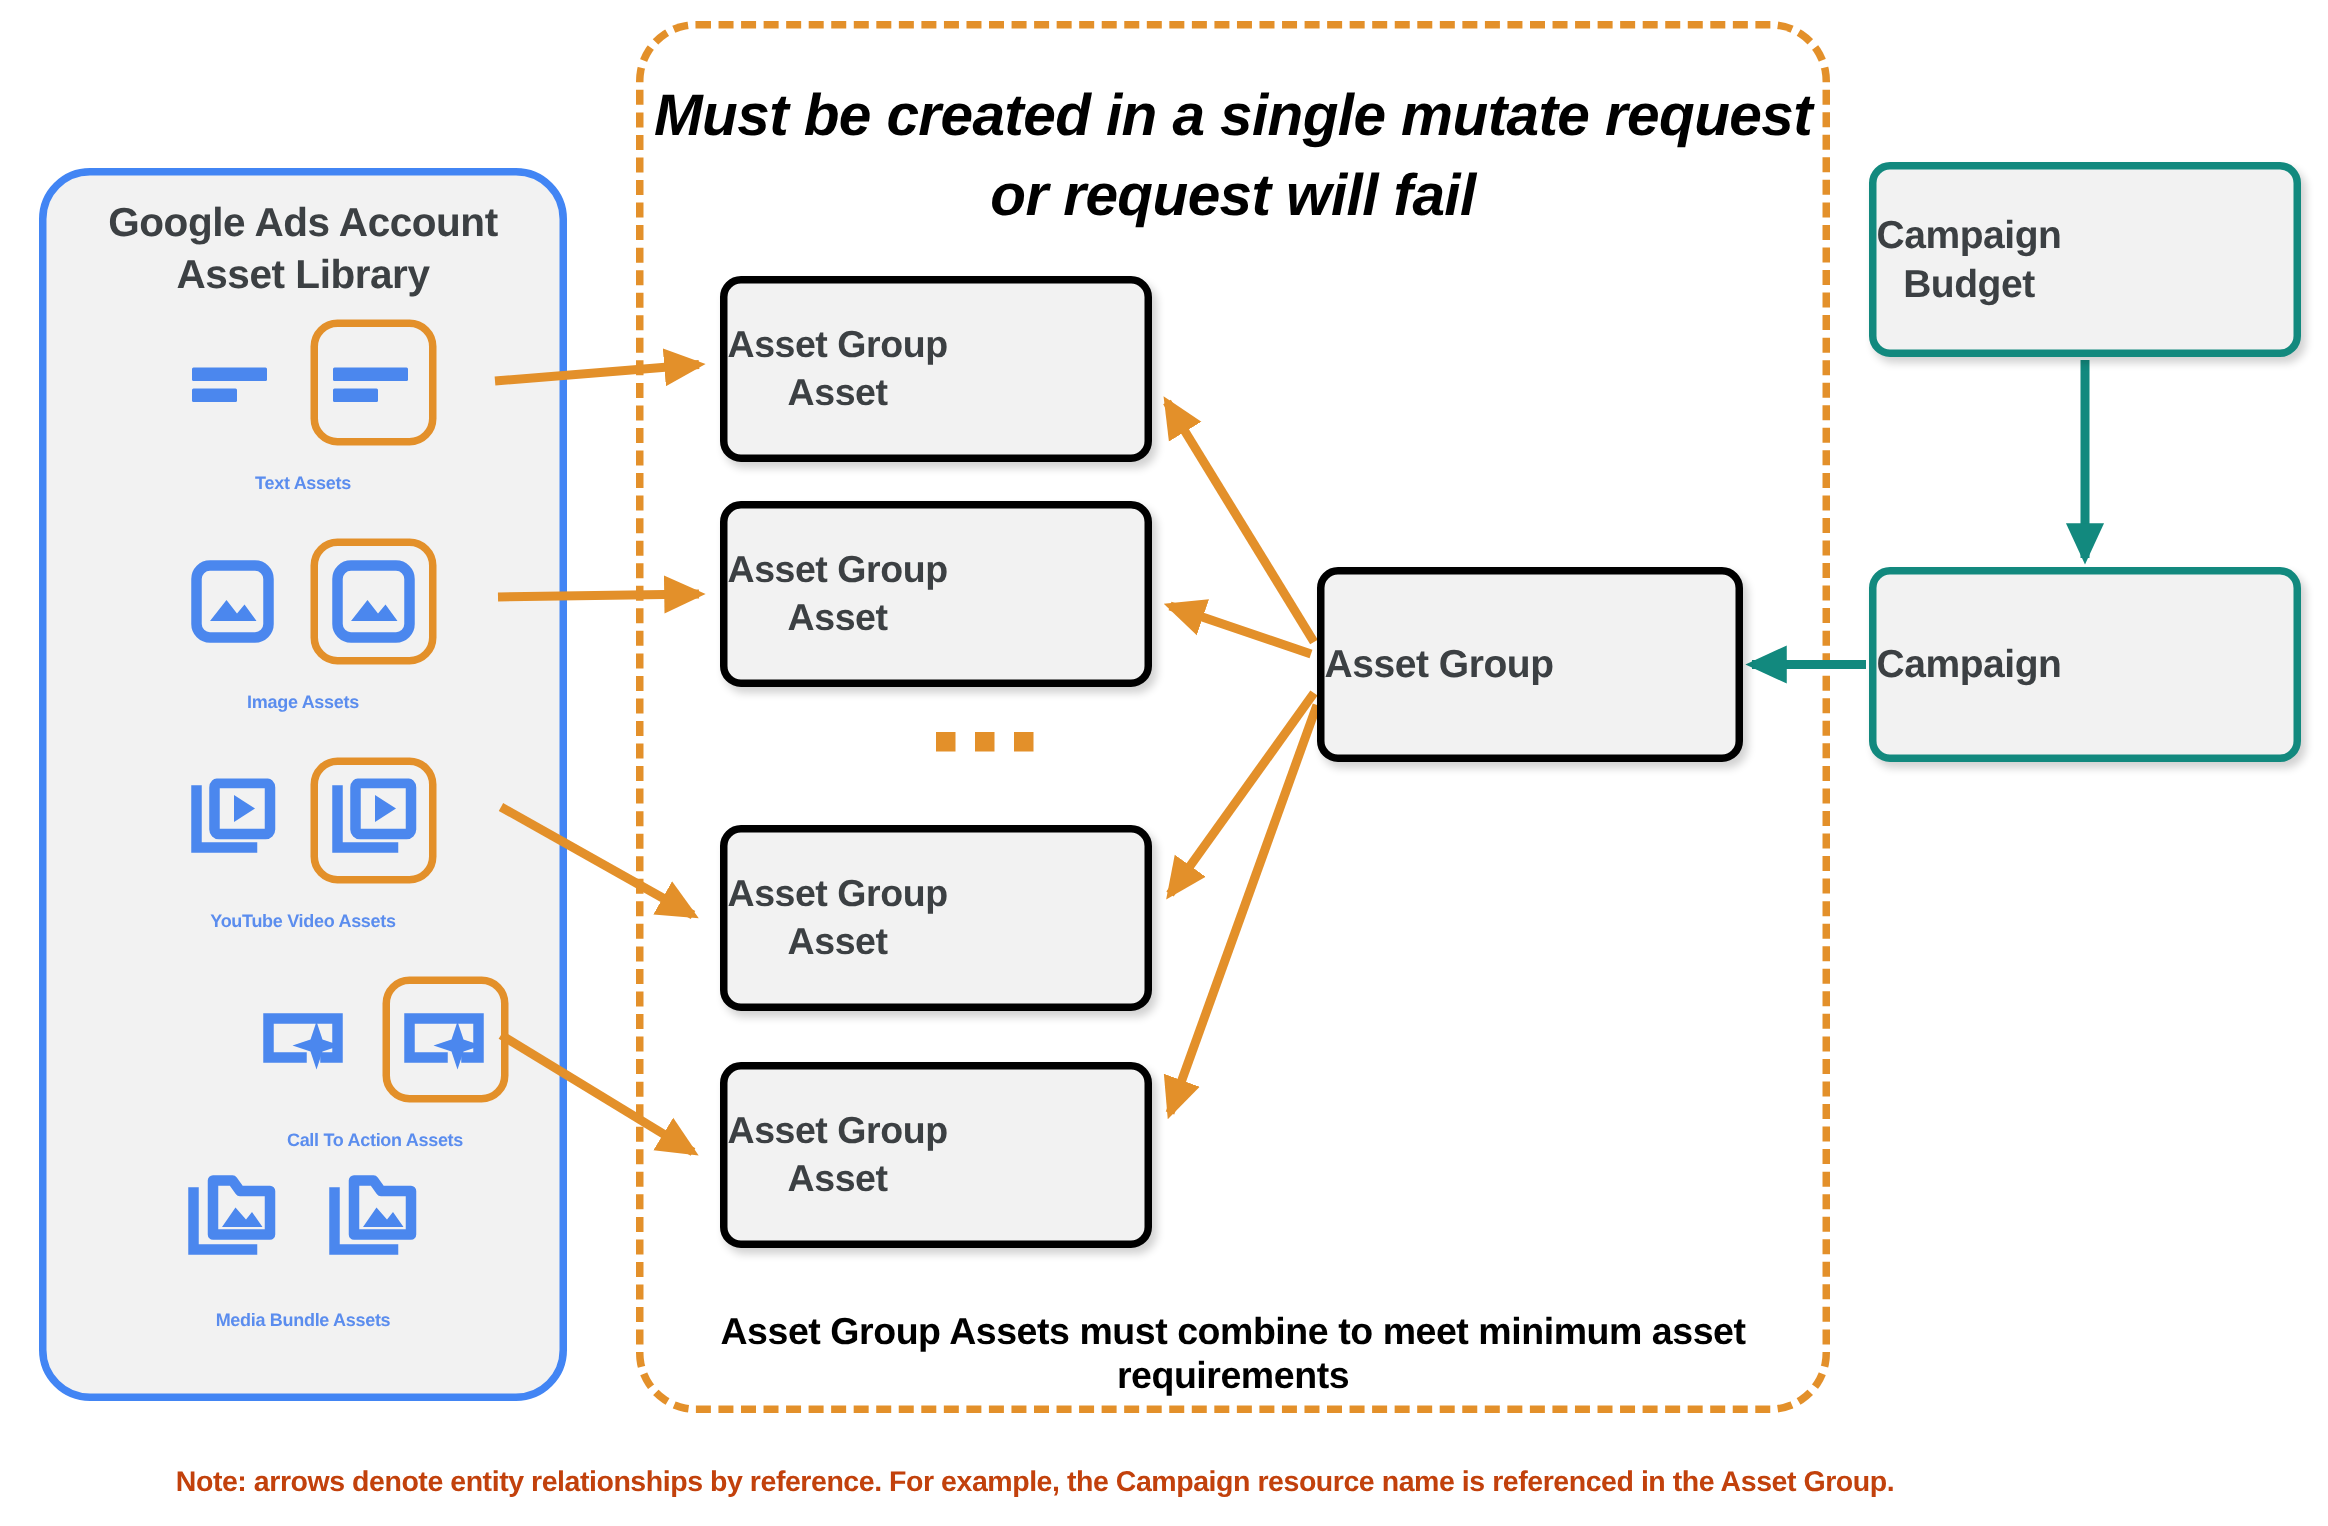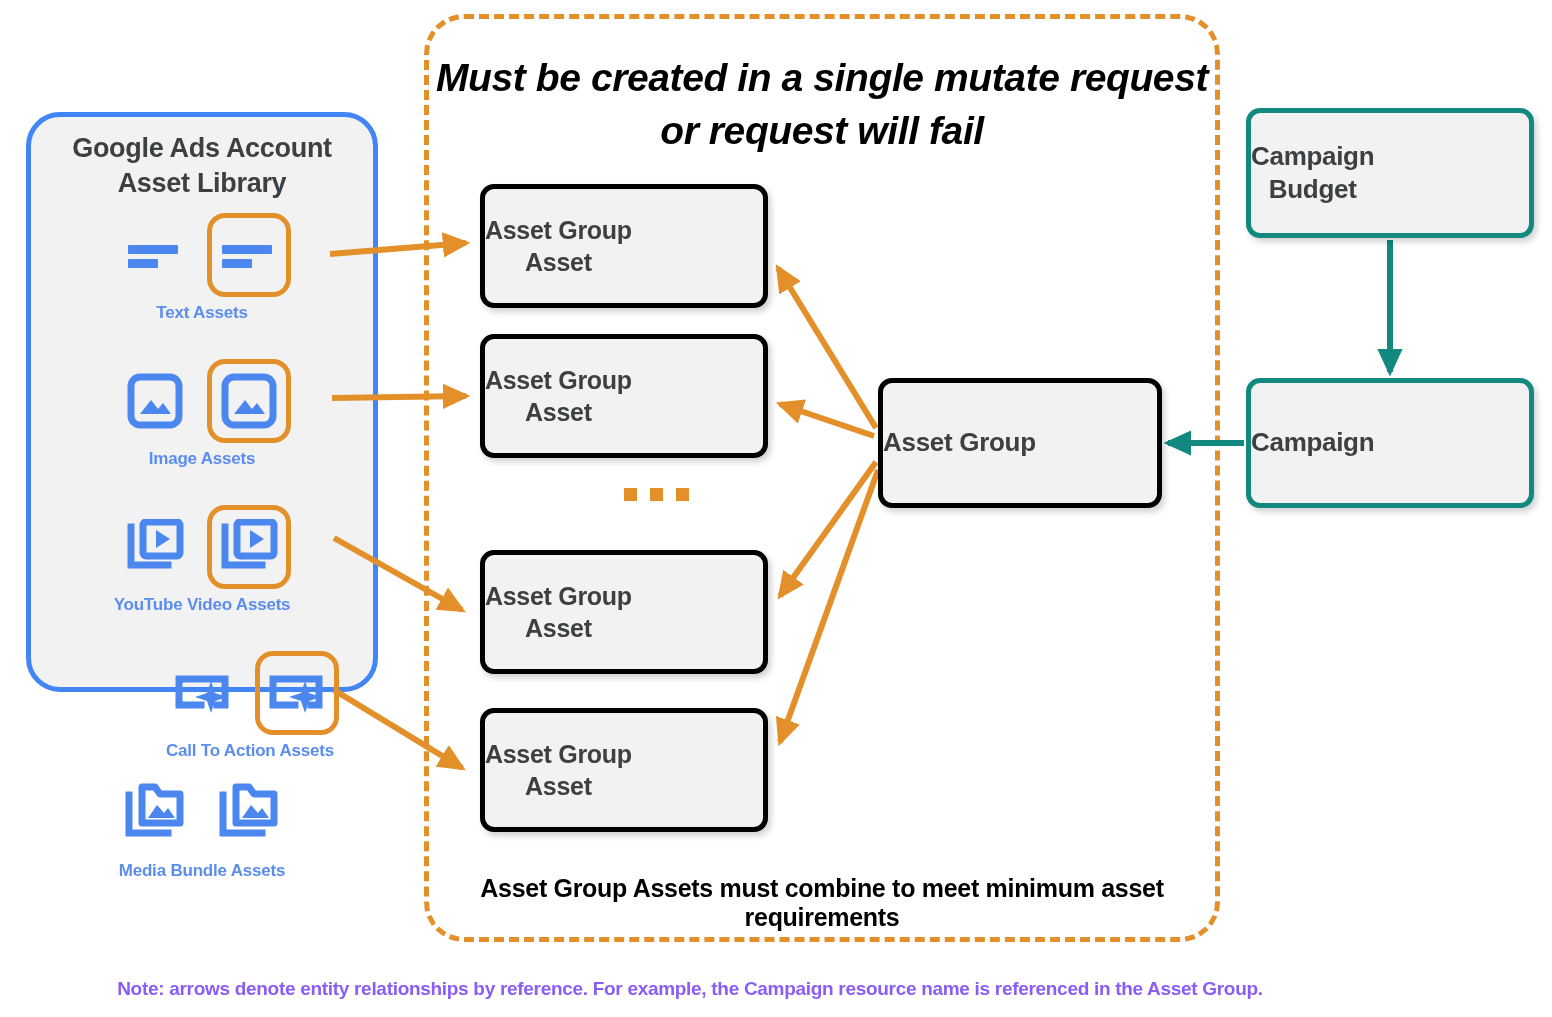--- a/index.html
+++ b/index.html
@@ -17,21 +17,21 @@
     background: #ffffff;
     overflow: hidden;
   }
 
   
   #asset-library {
     position: absolute;
     left: 26px;
     top: 112px;
     width: 352px;
-    height: 580px;
+    height: 822px;
     background: #f2f2f2;
     border: 5px solid #4285f4;
     border-radius: 34px;
     box-sizing: border-box;
   }
   #library-title {
     position: absolute;
     left: 0; top: 14px;
     width: 100%;
     text-align: center;
@@ -62,24 +62,24 @@
     align-items: center;
     justify-content: center;
     box-sizing: border-box;
   }
   .icon-slot.highlight {
     border: 5px solid #e3902a;
     border-radius: 18px;
   }
   .asset-caption {
     text-align: center;
-    font-size: 17px;
+    font-size: 12px;
     font-weight: bold;
     color: #5b8dee;
-    margin-top: 0;
+    margin-top: 12px;
     letter-spacing: -0.2px;
   }
 
   
   #mutate-box {
     position: absolute;
     left: 424px;
     top: 14px;
     width: 796px;
     height: 928px;
@@ -180,21 +180,21 @@
   }
 
   #bottom-note {
     position: absolute;
     left: 0;
     top: 978px;
     width: 1380px;
     text-align: center;
     font-size: 19px;
     font-weight: bold;
-    color: #8b5cf6;
+    color: #c2410c;
     letter-spacing: -0.3px;
   }
 
   #arrows {
     position: absolute;
     left: 0; top: 0;
     width: 1552px;
     height: 1017px;
     pointer-events: none;
   }

